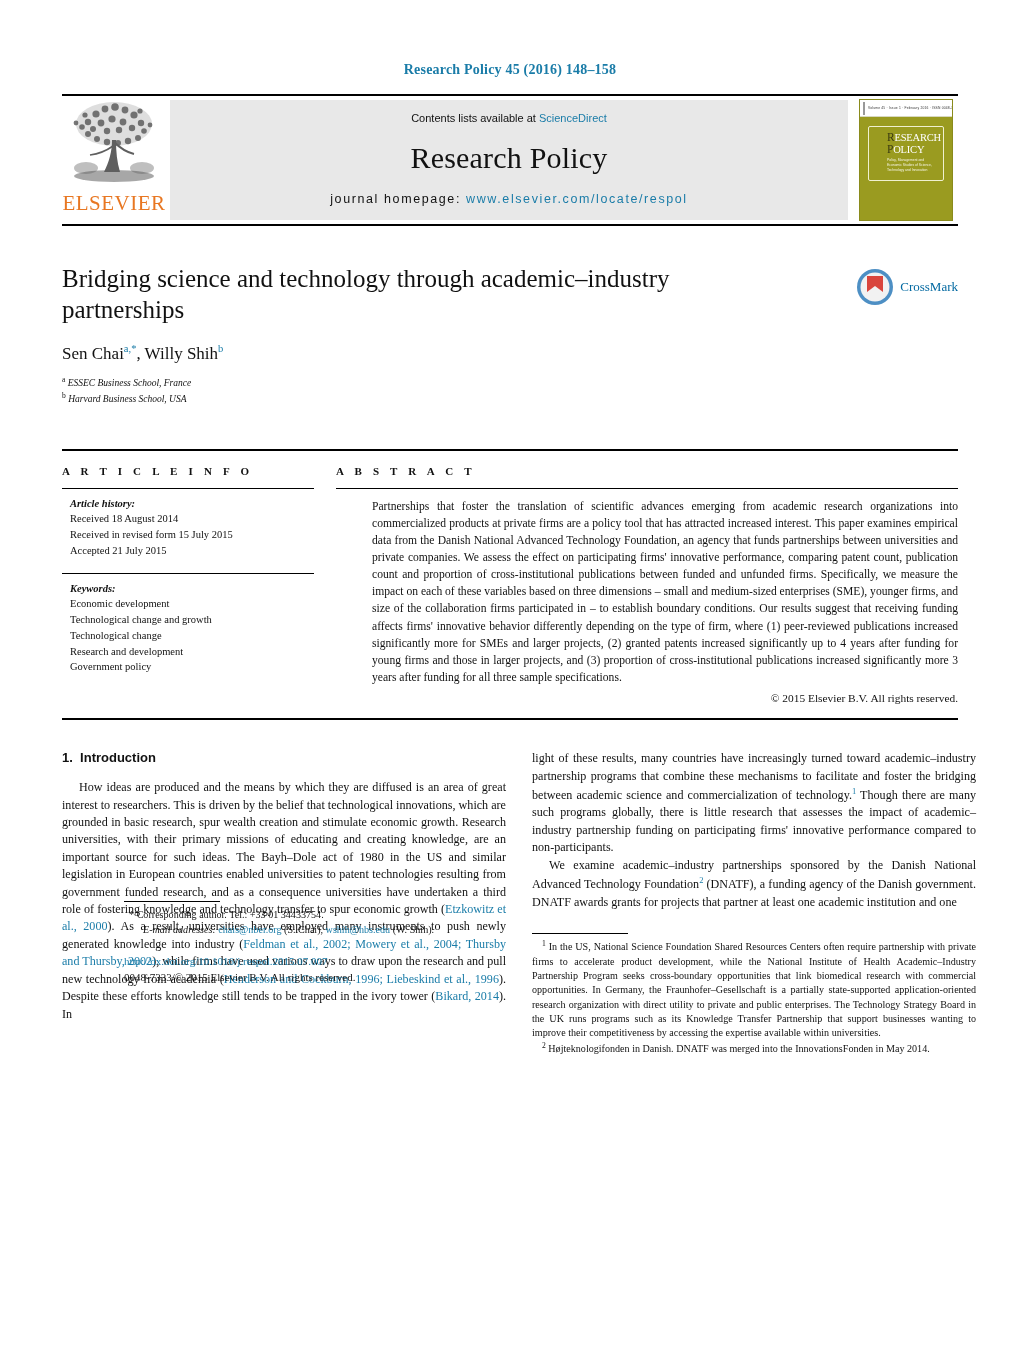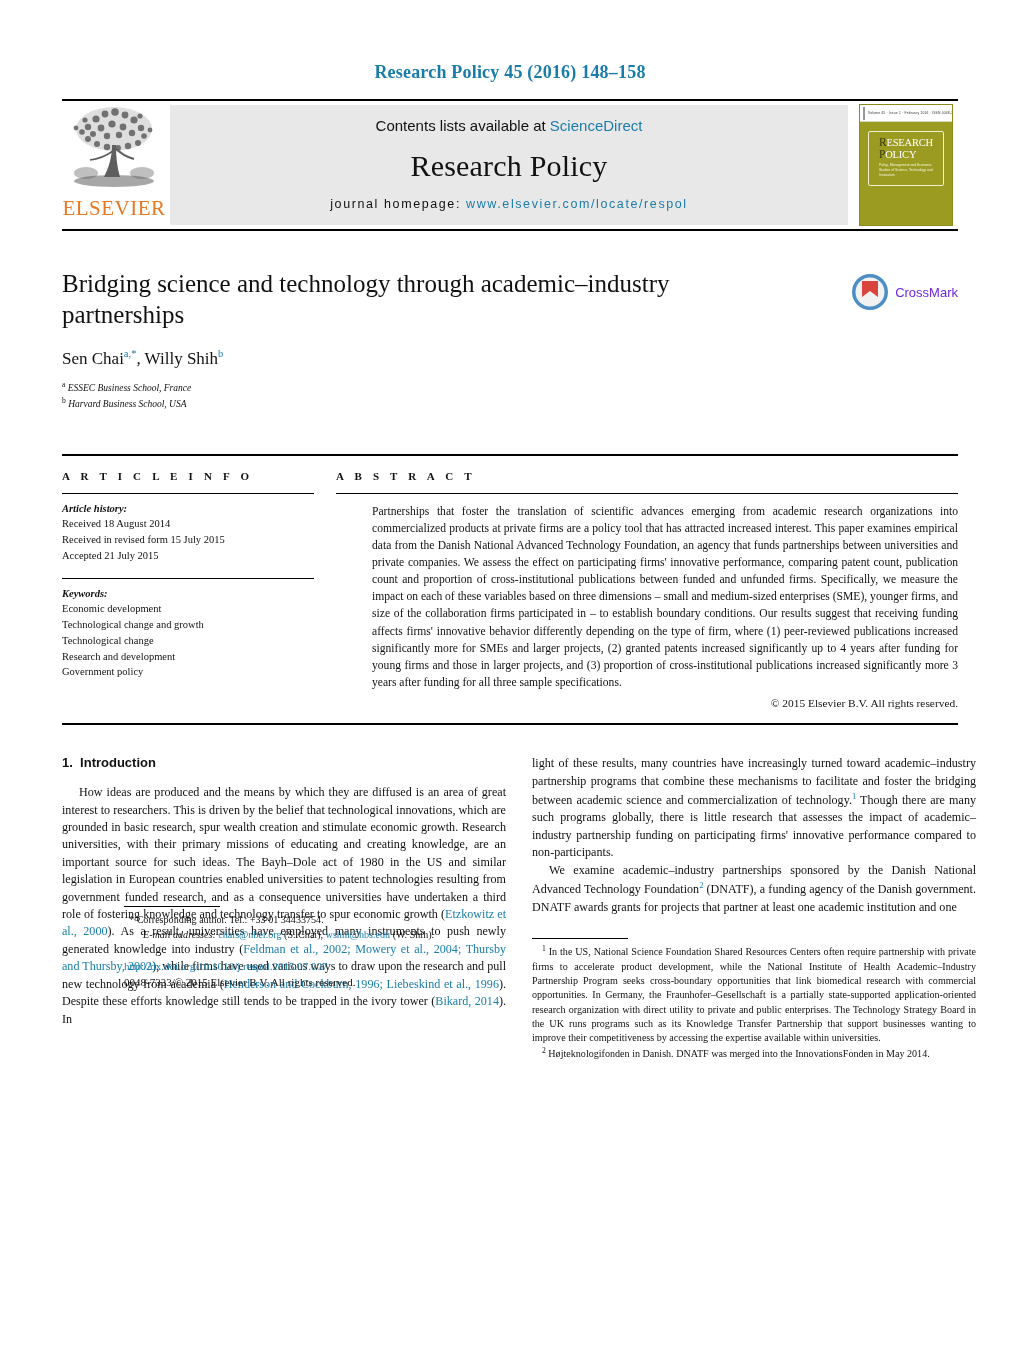--- a/index.html
+++ b/index.html
@@ -14,21 +14,21 @@
     overflow:hidden;
   }
   .page { position:relative; width:1020px; height:1351px; padding:0; }
 
   
   .running-head {
     text-align:center;
     color:#1a7ca8;
     font-family:"Liberation Serif", serif;
     font-weight:bold;
-    font-size:18px;
+    font-size:14px;
     letter-spacing:.2px;
     padding-top:62px;
   }
 
   
   .masthead {
     margin:16px 62px 0 62px;
     border-top:2.2px solid #000;
     border-bottom:2.2px solid #000;
     height:132px;
@@ -55,21 +55,21 @@
     background:#e8e8e8;
     display:flex;
     flex-direction:column;
     align-items:center;
     justify-content:space-between;
     padding:12px 0 14px 0;
     margin:4px 6px 4px 4px;
   }
   .contents-line {
     font-family:"Liberation Sans", sans-serif;
-    font-size:15px;
+    font-size:11px;
     color:#111;
   }
   .contents-line .sd { color:#1a7ca8; }
   .journal-name {
     font-family:"Liberation Serif", serif;
     font-size:30px;
     color:#111;
     letter-spacing:.2px;
   }
   .homepage-line {
@@ -94,21 +94,21 @@
     height:17px; background:#ffffff;
     display:flex; align-items:center; gap:3px; padding:1px 3px;
     border-bottom:1px solid #d8d8c0;
   }
   .cover-elsmark { width:11px; height:13px; background:#fff; border:1px solid #999; }
   .cover-topbar-text {
     font-size:3.3px; color:#333; font-family:"Liberation Sans", sans-serif;
     letter-spacing:.2px; white-space:nowrap;
   }
   .cover-panel {
-    margin:9px 8px 0 8px; padding:5px 4px 7px 10px;
+    margin:9px 8px 0 8px; padding:5px 4px 7px 18px;
     background:#9a9b20;
     border:1px solid #f0f0d0;
     border-radius:2px;
   }
   .cover-title { font-family:"Liberation Serif", serif; line-height:1.02; }
   .cover-title .ln { display:block; font-size:10.5px; color:#ffffff; letter-spacing:-.2px; }
   .cover-title .ln .drop { color:#3a3a10; font-size:11.5px; }
   .cover-sub {
     margin-top:3px; font-size:3.4px; color:#f4f4e0; line-height:1.45;
     font-family:"Liberation Sans", sans-serif;
@@ -141,22 +141,22 @@
     line-height:1.45;
   }
   .affil sup { font-style:normal; font-size:7.5px; vertical-align:super; }
 
   
   .crossmark {
     position:absolute; right:0; top:4px;
     display:flex; align-items:center; gap:6px;
   }
   .cm-word {
-    font-family:Liberation Sans, sans-serif;
-    font-size:13px; color:#6d28d9;
+    font-family:Liberation Serif, serif;
+    font-size:13px; color:#0369a1;
   }
 
   
   .infoabs {
     margin:42px 62px 0 62px;
     border-top:2.2px solid #000;
     border-bottom:2.2px solid #000;
     padding:14px 0 14px 0;
     display:flex;
     gap:22px;
@@ -165,21 +165,21 @@
   .col-abs { flex:1 1 auto; }
   .sec-head {
     font-family:"Liberation Serif", serif;
     font-weight:bold;
     font-size:11px;
     letter-spacing:4.2px;
     color:#111;
     margin-bottom:11px;
   }
   .rule { border-top:1.2px solid #000; }
-  .info-group { padding-top:7px; }
+  .info-group { padding-top:7px;margin-left:8px; }
   .info-label {
     font-style:italic; font-weight:bold; font-size:10.5px;
     font-family:"Liberation Serif", serif; color:#111; line-height:1.5;
   }
   .info-line {
     font-size:10.5px; font-family:"Liberation Serif", serif;
     color:#111; line-height:1.5;
   }
   .abs-body {
     padding-top:9px;

